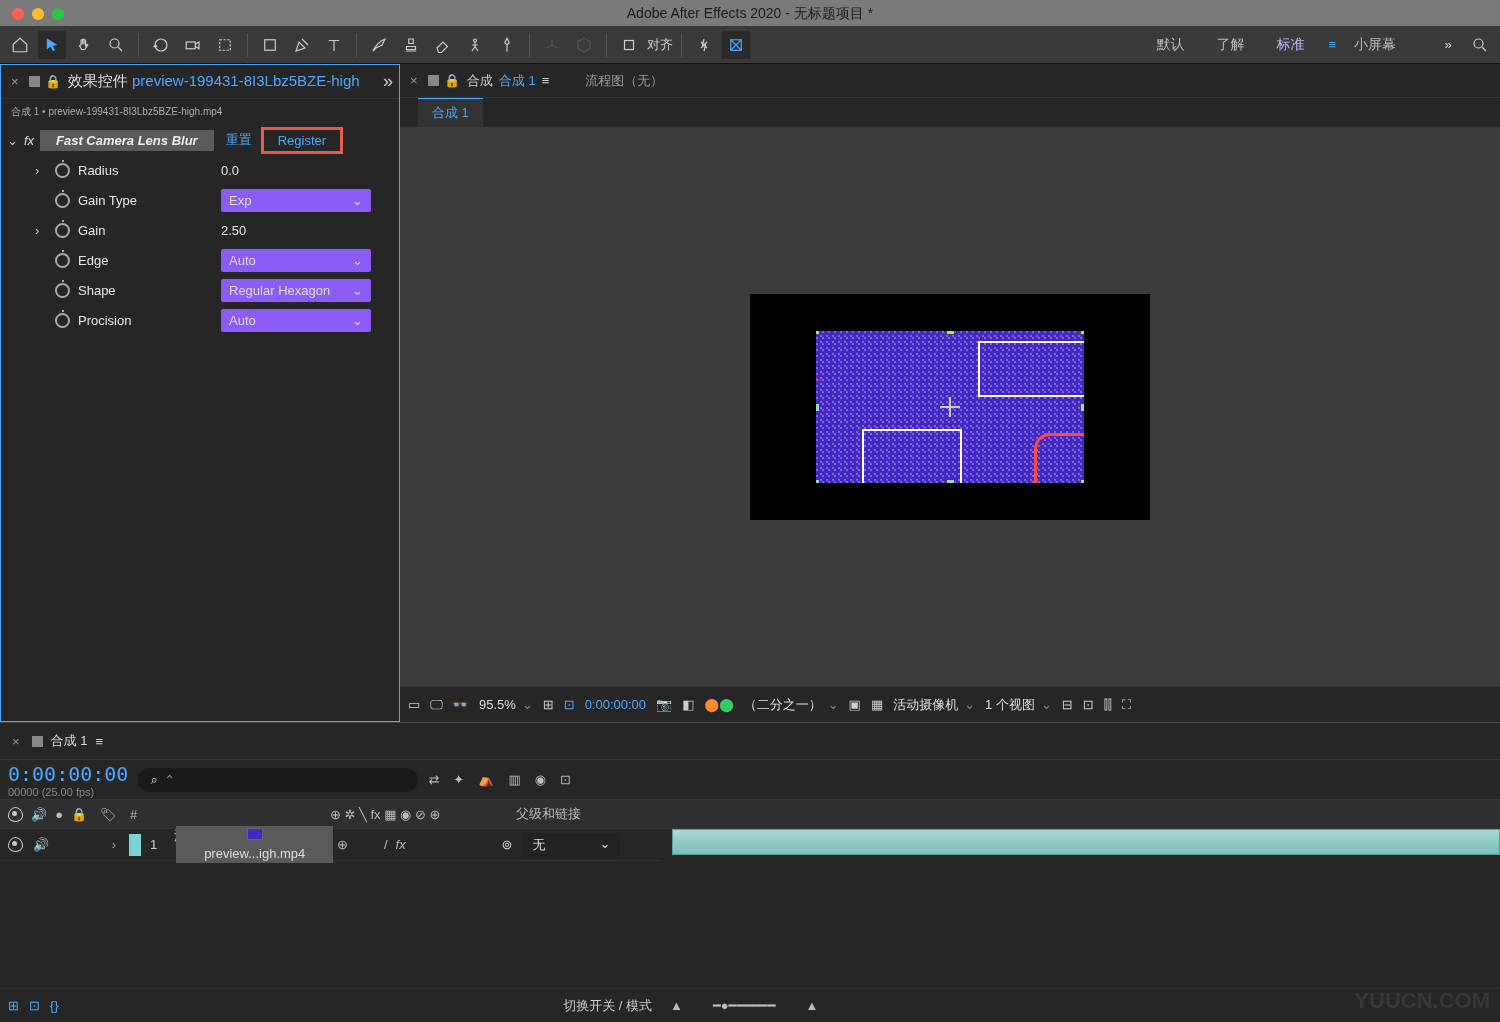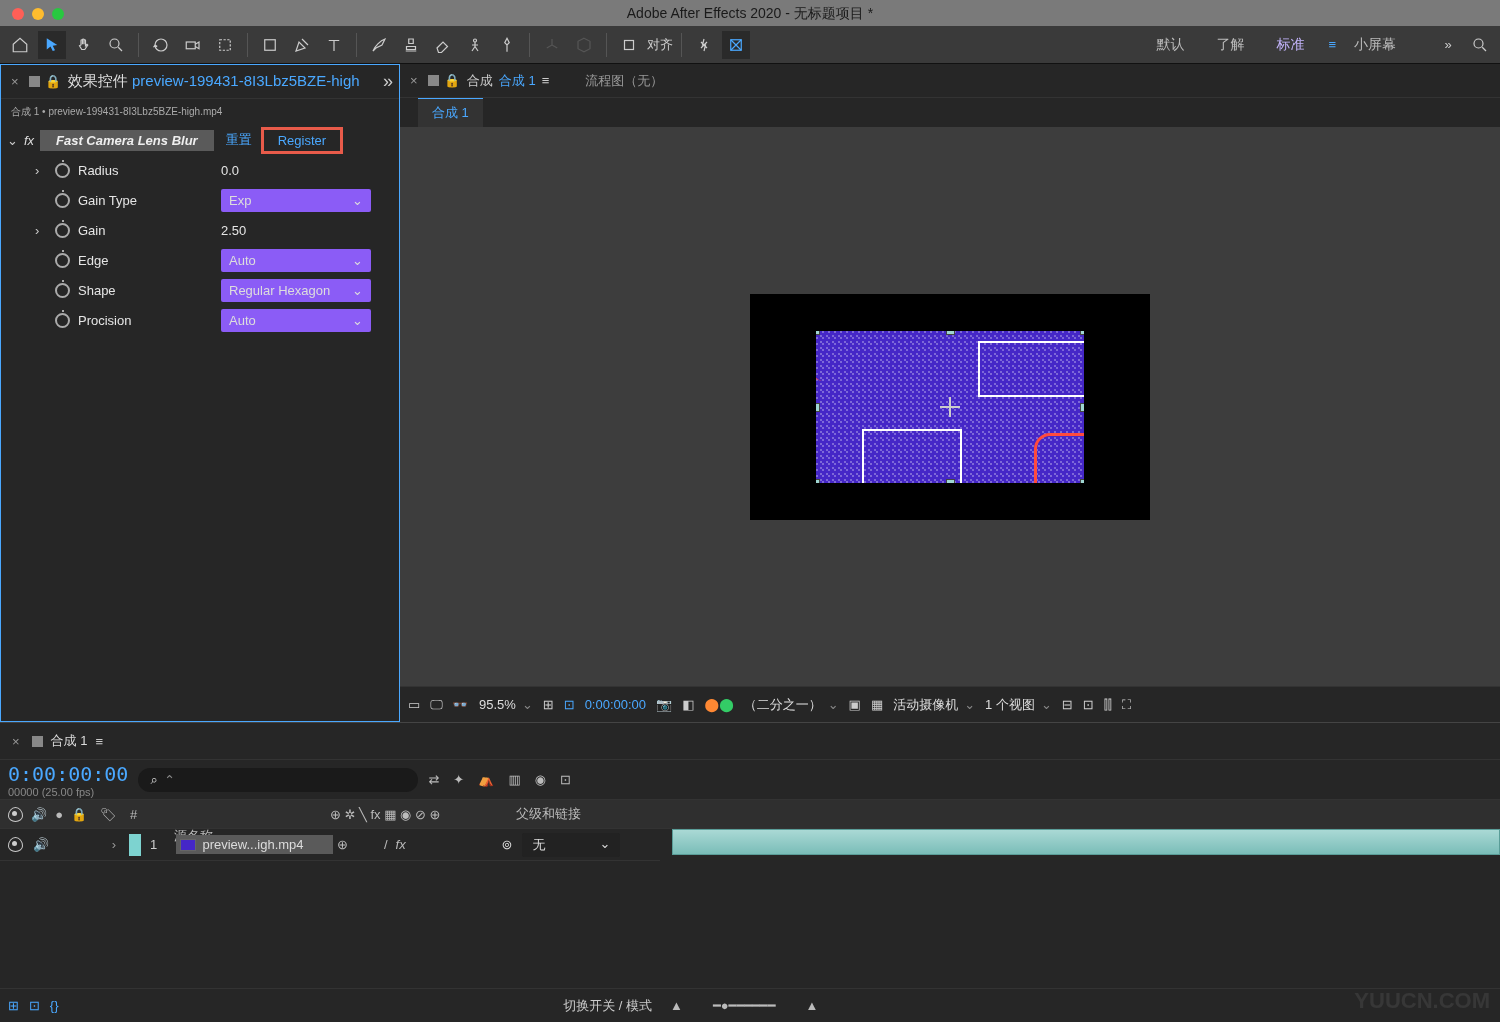--- a/index.html
+++ b/index.html
@@ -94,21 +94,21 @@
 .cols-header .c2 { width:30px; }
 .cols-header .c3 { width:36px; }
 .cols-header .c4 { width:164px; padding-left:8px;margin-top:44px; }
 .cols-header .c5 { width:170px; display:flex; gap:6px; }
 .cols-header .c6 { width:160px; padding-left:16px; }
 .layer-row { display:flex; height:32px; align-items:center; border-bottom:1px solid #333; font-size:13px; }
 .layer-row .eye { width:100px; display:flex; gap:10px; padding-left:8px; }
 .layer-row .chev { width:30px; text-align:center; color:#999; }
 .layer-row .color { width:12px; height:22px; background:#7dd3d0; }
 .layer-row .num { width:26px; text-align:center; color:#ccc; }
-.layer-row .name-wrap { width:158px; display:flex; align-items:center; gap:6px; background:#5a5a5a; padding:2px 4px; }
+.layer-row .name-wrap { width:158px; display:flex; align-items:center; gap:6px; background:#5a5a5a; padding:2px 4px;flex-direction:column; }
 .layer-row .name-wrap .thumb { width:16px; height:12px; background:#4527c7; border:1px solid #666; }
 .layer-row .switches { width:170px; display:flex; gap:8px; color:#bbb; padding-left:4px; }
 .layer-row .parent { width:160px; display:flex; align-items:center; gap:10px; }
 .parent-drop { background:#222; padding:3px 10px; width:98px; display:flex; justify-content:space-between; border-radius:2px; }
 .track-area { flex:1; position:relative; }
 .clip { position:absolute; left:12px; right:0; top:0; height:26px; background:linear-gradient(#aad9d5,#7abdb8); border:1px solid #5a9d98; }
 .tl-footer { margin-top:auto; height:34px; display:flex; align-items:center; border-top:1px solid #333; }
 .tl-footer .leftf { width:660px; display:flex; align-items:center; justify-content:space-between; padding:0 8px; }
 .tl-footer .mini-icons { display:flex; gap:10px; color:#4aa8ff; }
 .tl-footer .toggle { color:#ccc; }

